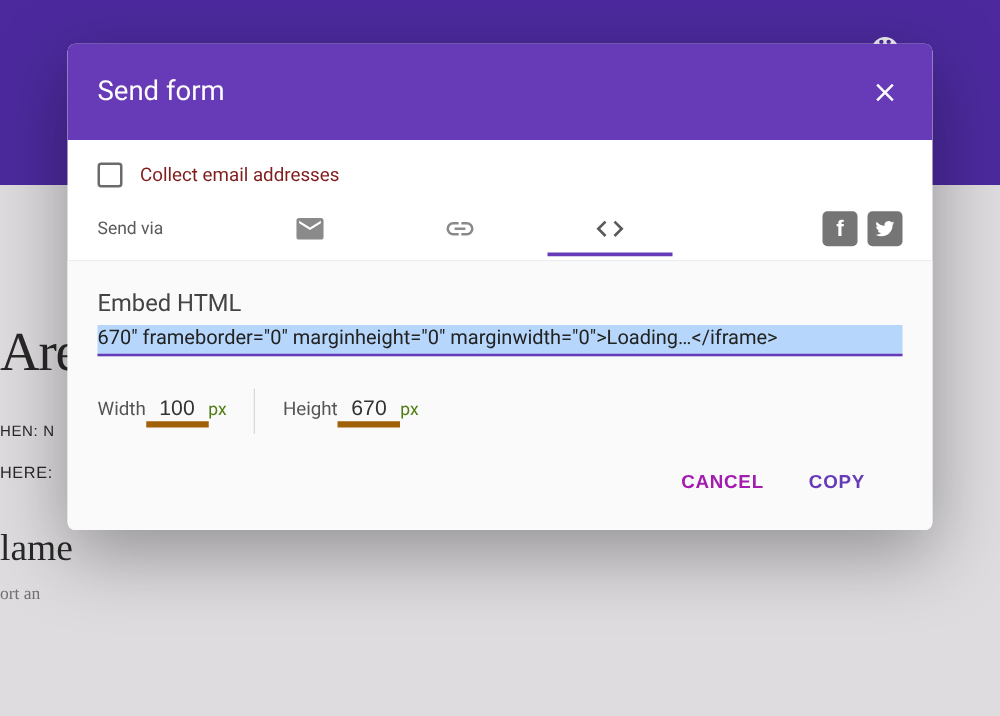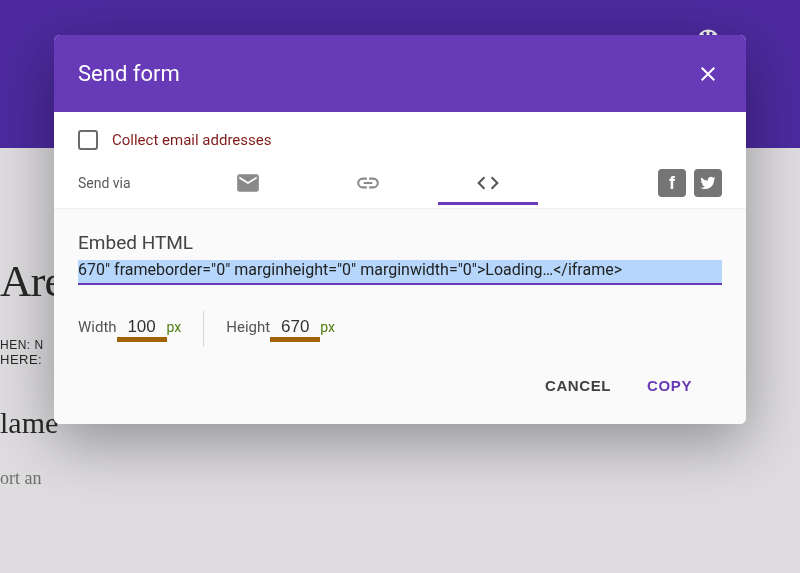--- a/index.html
+++ b/index.html
@@ -19,23 +19,23 @@
     position: absolute; inset: 0;
     background: rgba(0,0,0,0.06);
   }
   .bg-text {
     position: absolute;
     color: #2b2b2b;
     font-family: Georgia, 'Times New Roman', serif;
   }
   .bg-text.title { top: 256px; left: 0; font-size: 44px; letter-spacing: -1px; }
   .bg-text.line1 { top: 338px; left: 0; font-size: 12px; font-family: Arial, sans-serif; letter-spacing: 0.5px; }
-  .bg-text.line2 { top: 352px; left: 0; font-size: 13px; font-family: Arial, sans-serif; letter-spacing: 0.5px; }
-  .bg-text.name  { top: 406px; left: 0; font-size: 30px; }
-  .bg-text.short { top: 468px; left: 0; font-size: 18px; color: #777; }
+  .bg-text.line2 { top: 370px; left: 0; font-size: 13px; font-family: Arial, sans-serif; letter-spacing: 0.5px; }
+  .bg-text.name  { top: 422px; left: 0; font-size: 30px; }
+  .bg-text.short { top: 468px; left: 0; font-size: 14px; color: #777; }
 
   .palette-icon {
     position: absolute; top: 26px; right: 78px;
     width: 28px; height: 28px; color: #fff;
   }
 
   
   .dialog {
     position: absolute;
     left: 54px; top: 35px;
@@ -173,21 +173,21 @@
     gap: 24px;
     padding: 22px 24px;
   }
   .actions button {
     border: none; background: transparent;
     font-size: 15px; font-weight: 600;
     letter-spacing: 0.6px;
     cursor: pointer;
     padding: 8px 6px;
   }
-  .btn-cancel { color: #404040; }
+  .btn-cancel { color: #a21caf; }
   .btn-copy { color: #673ab7; }
 
   svg { display: block; }
 </style>
 </head>
 <body>
 
 <div class="bg-top"></div>
 <div class="bg-rest"></div>
 <span class="palette-icon">

